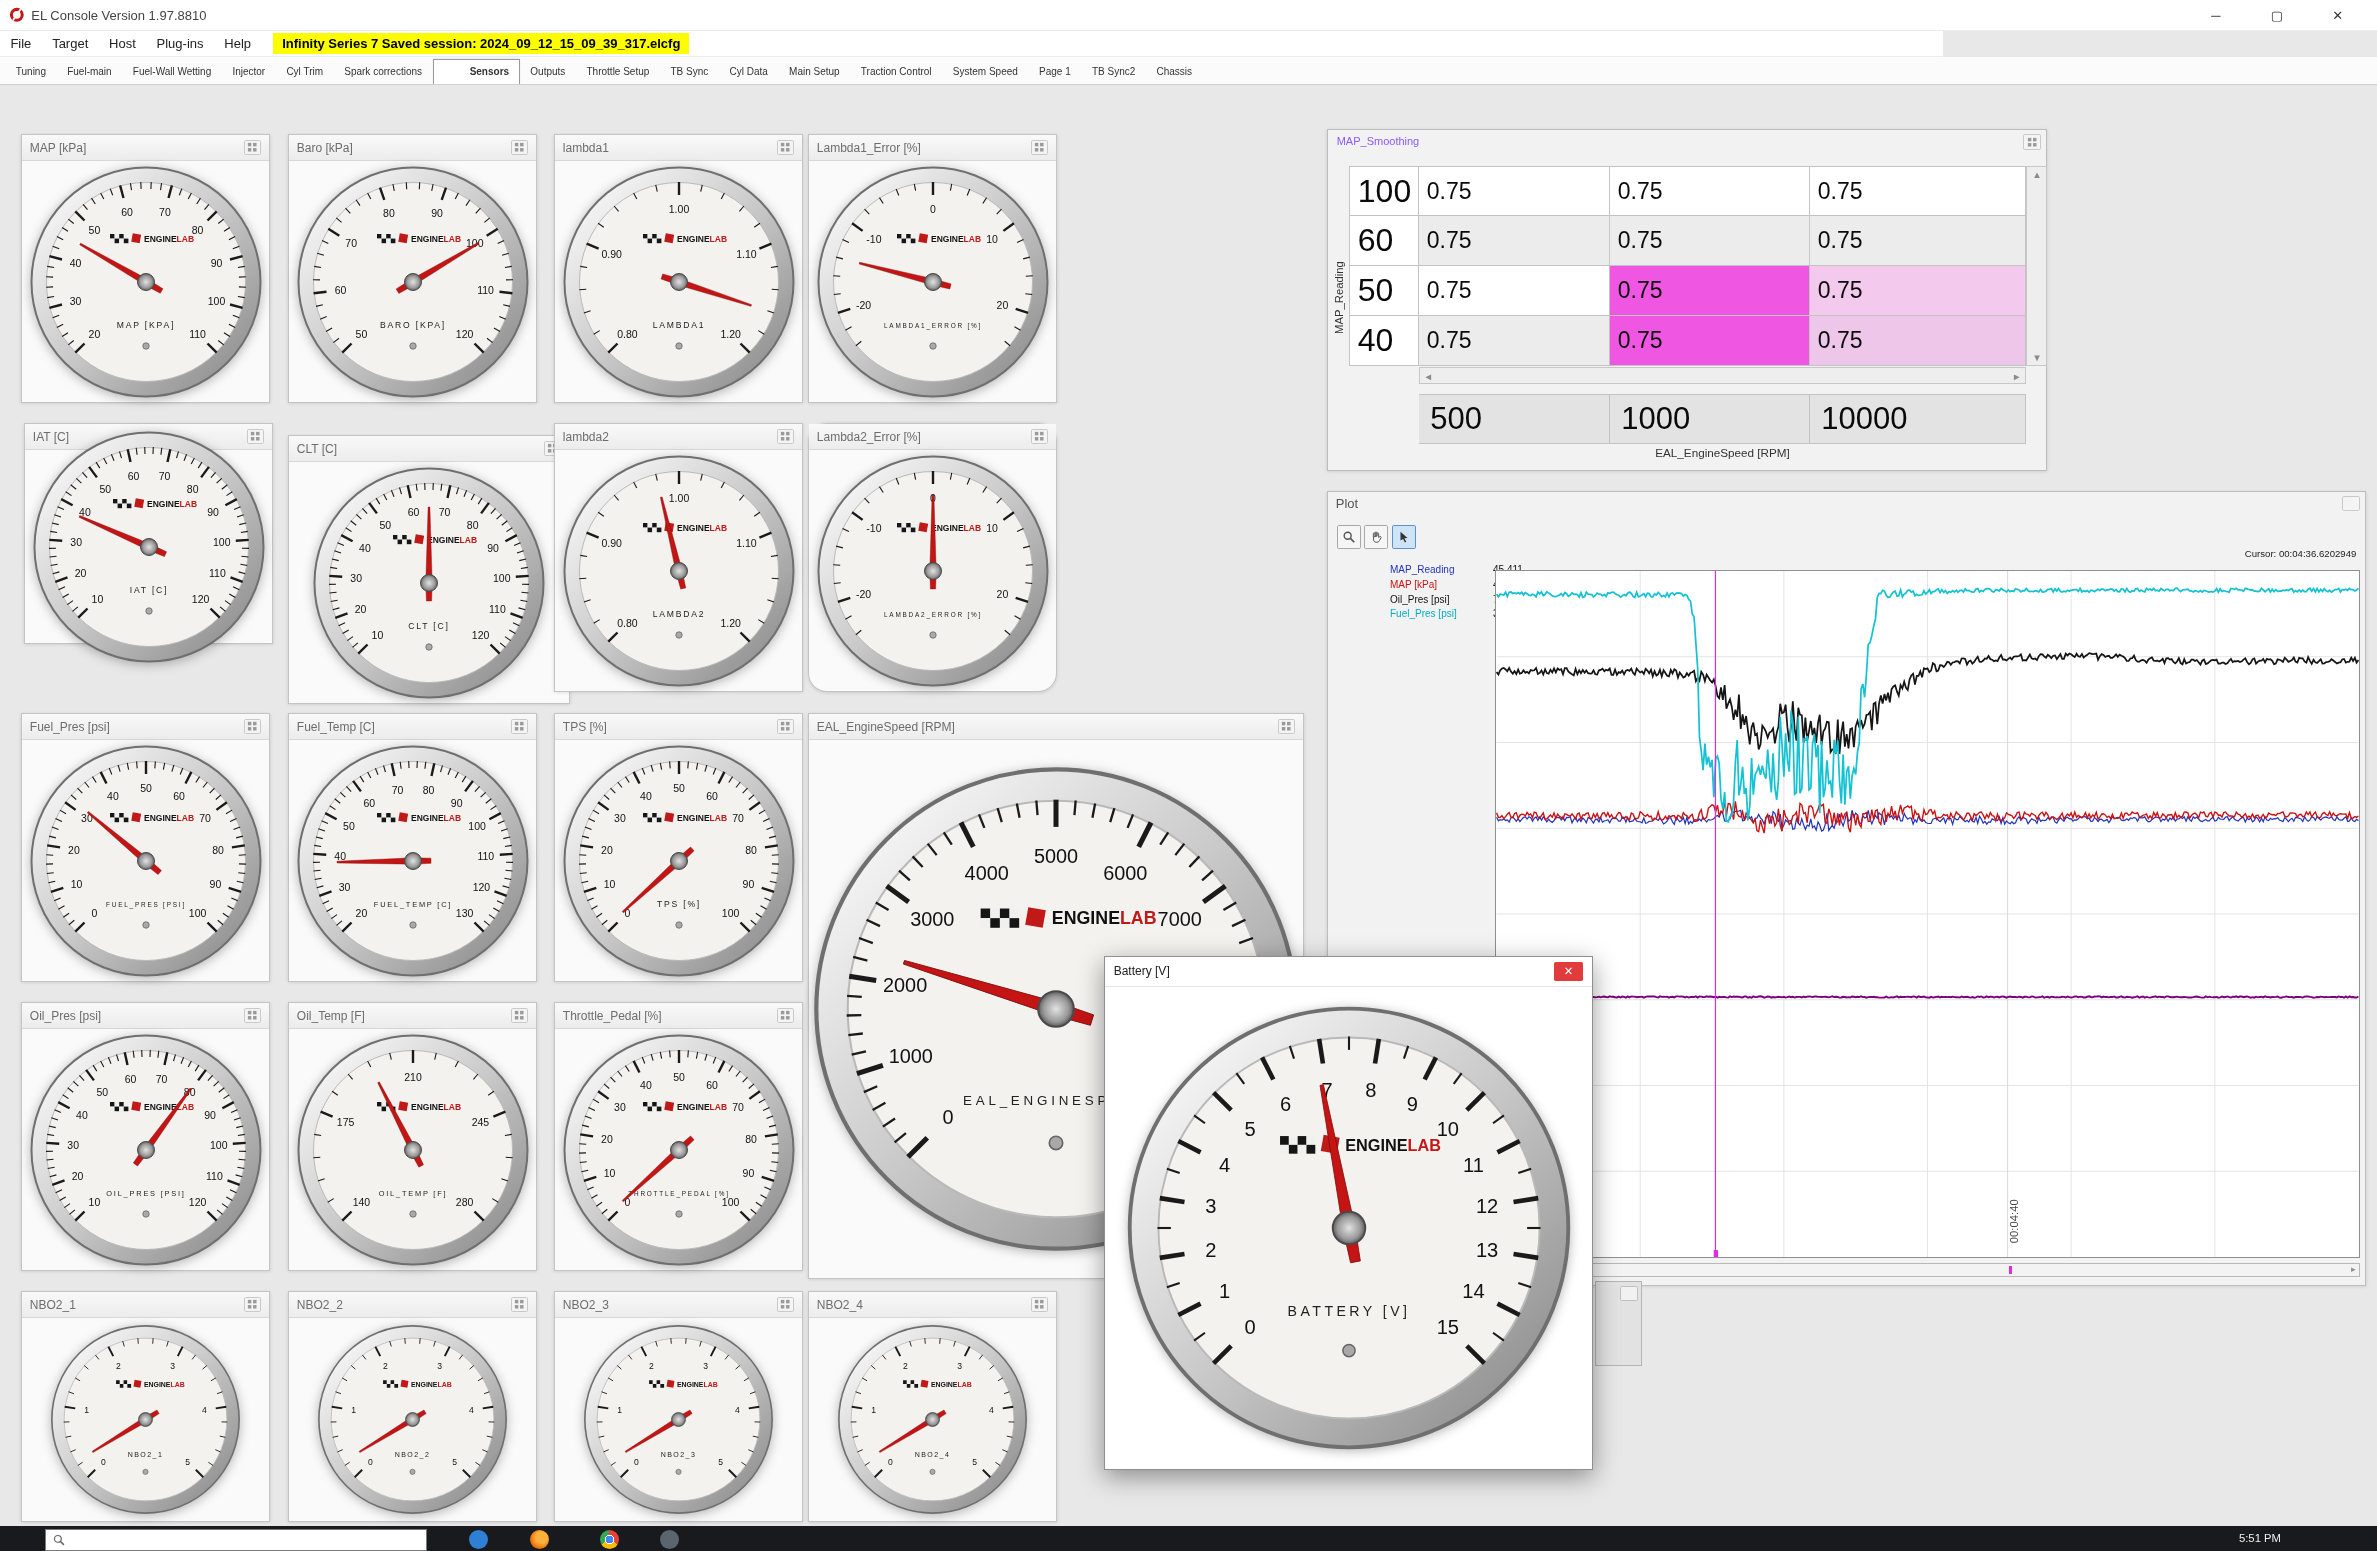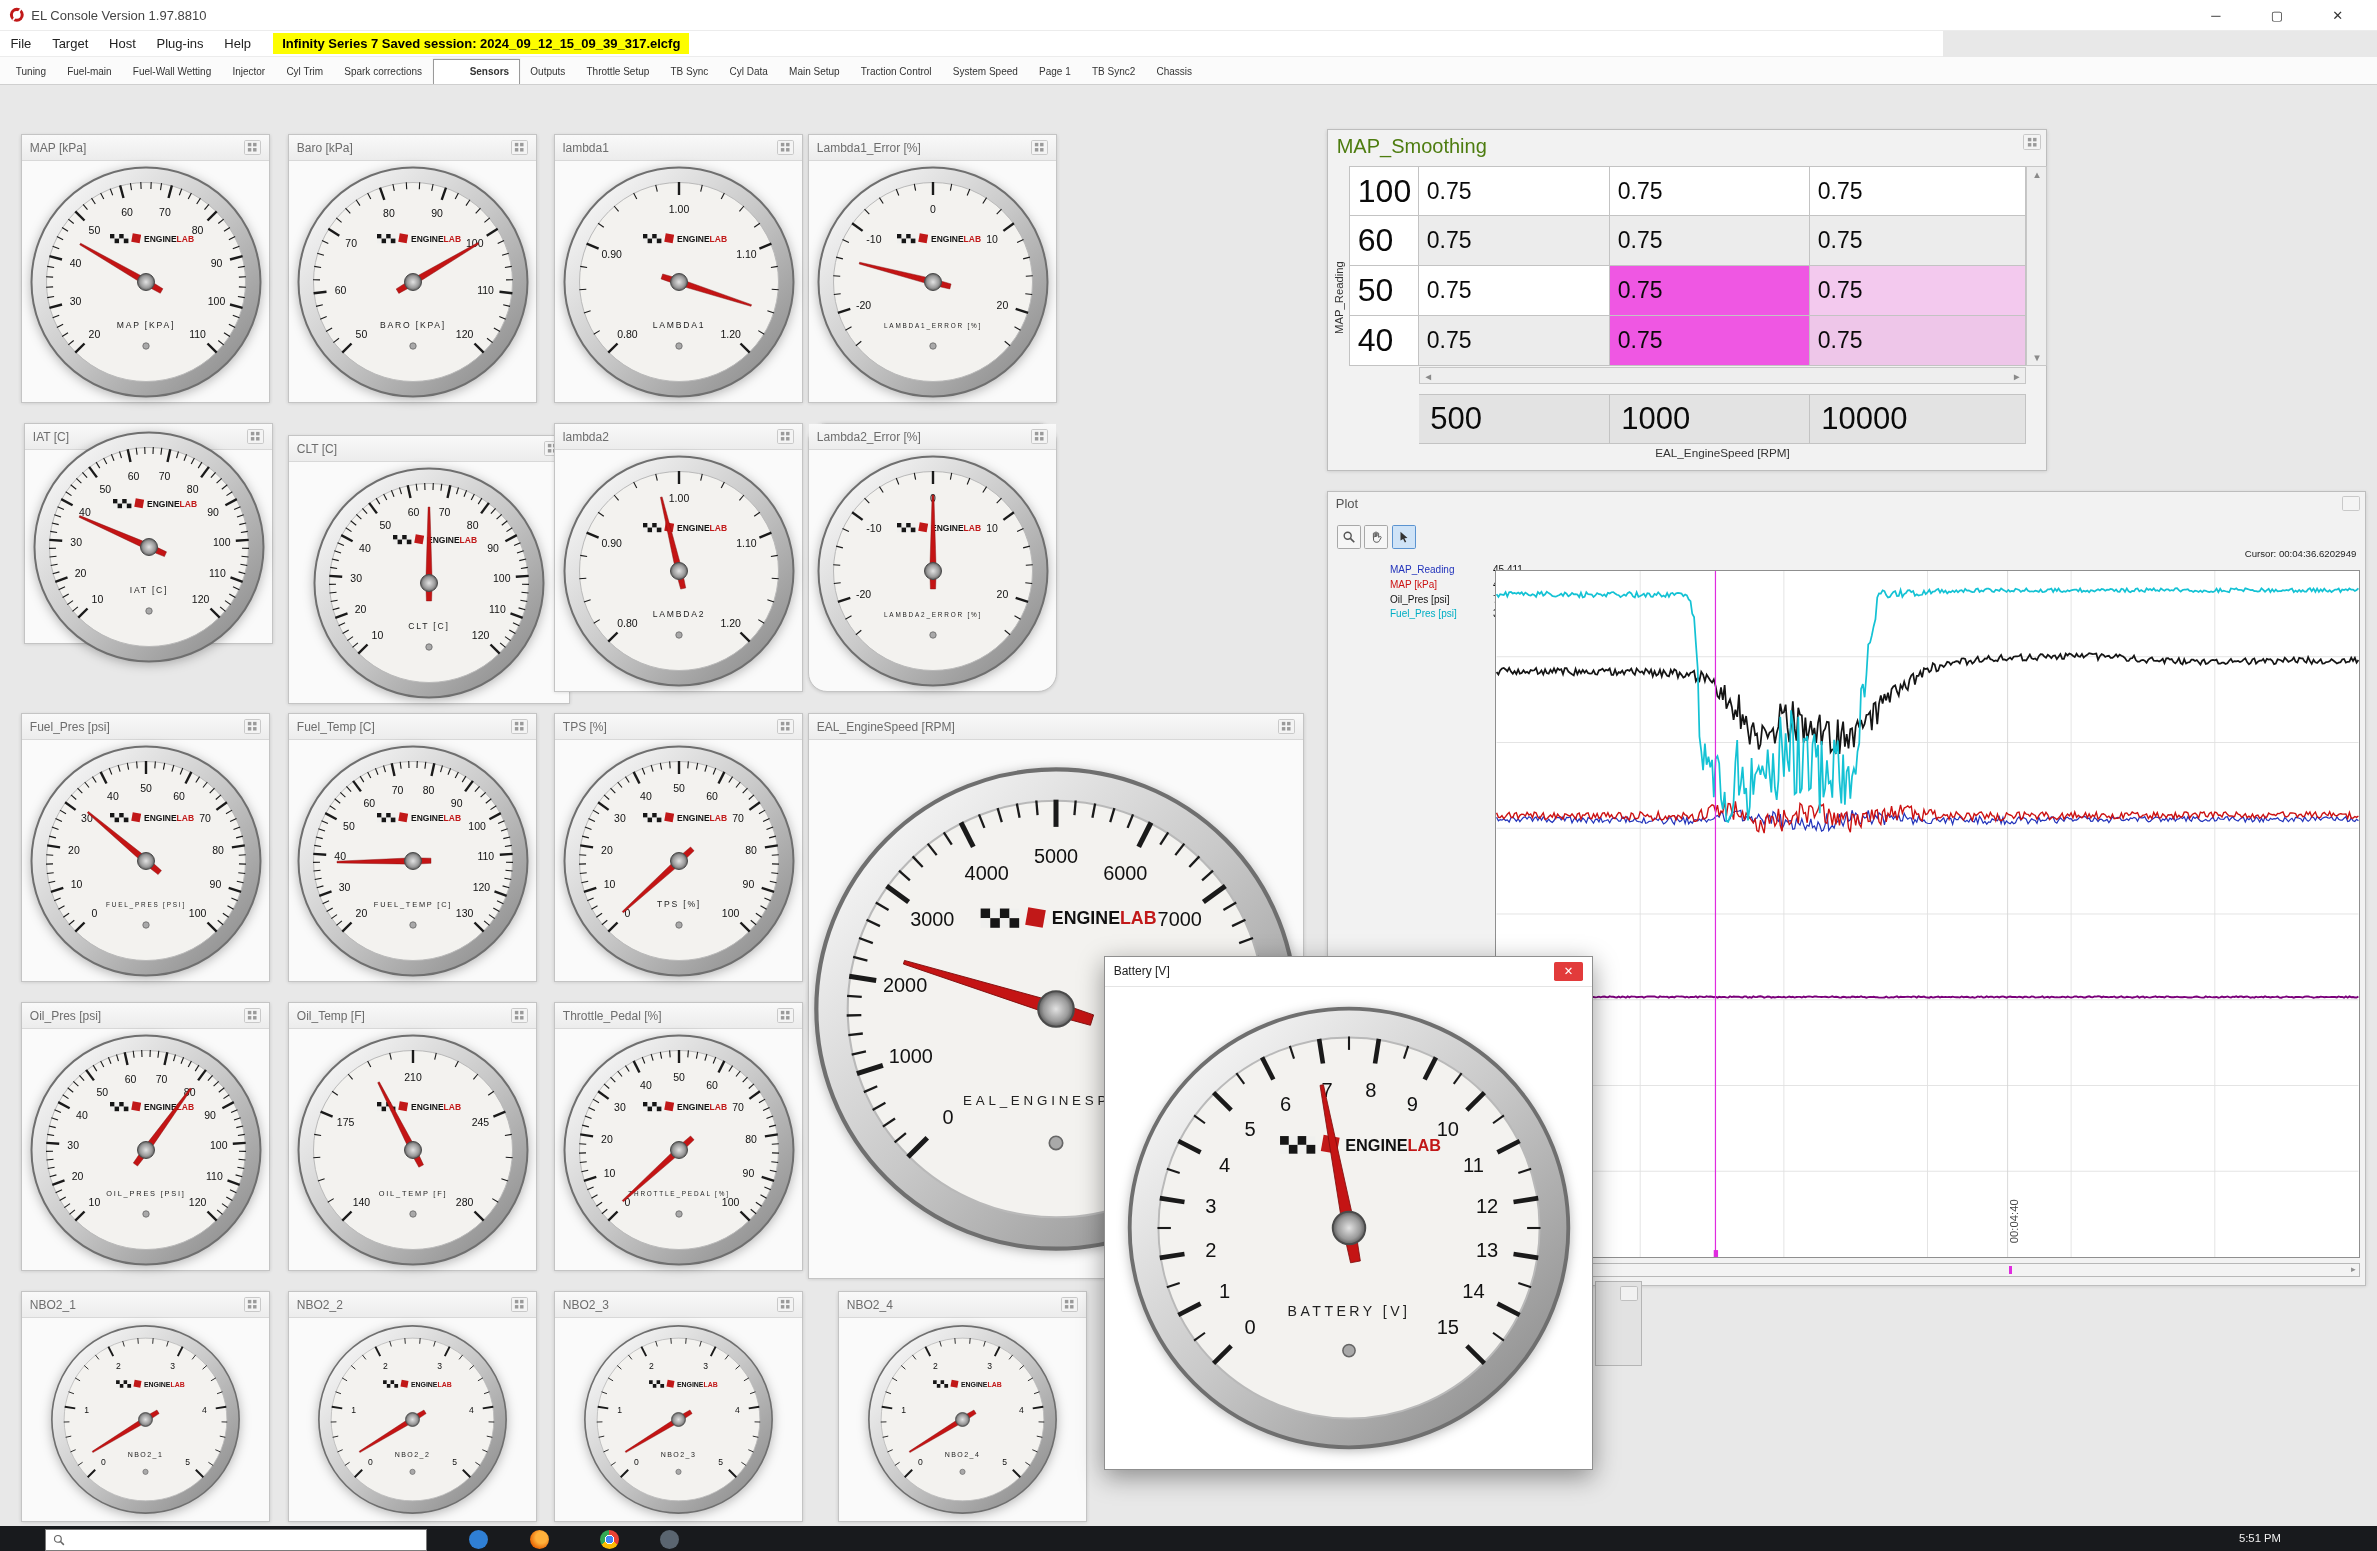--- a/index.html
+++ b/index.html
@@ -20,21 +20,21 @@
 
   
   .gpanel { position:absolute; background:#fafafa; border:0.9px solid #c4c4c4; box-shadow:0 0.9px 3.5px rgba(0,0,0,.14); }
   .gphead { height:26px; background:linear-gradient(#f9f9f9,#ececec); border-bottom:0.9px solid #d8d8d8; display:flex; align-items:center; padding:0 7.8px; }
   .gptitle { font-size:12px; color:#6d6d6d; white-space:nowrap; overflow:hidden; }
   .gpbtn { margin-left:auto; width:17.4px; height:15.6px; border:0.9px solid #c9c9c9; background:#f4f4f4; border-radius:1.7px; display:flex; align-items:center; justify-content:center; }
   .gpbody { position:absolute; left:0; right:0; top:26px; bottom:0; display:flex; align-items:center; justify-content:center; }
 
   
   #map-smoothing { position:absolute; left:1327px; top:129px; width:720px; height:342px; background:#f2f2f2; border:0.9px solid #bdbdbd; box-shadow:0 0.9px 3.5px rgba(0,0,0,.15); }
-  .ms-title { position:absolute; left:8.7px; top:5.2px; font-size:20px; color:#4d7c0f; }
+  .ms-title { position:absolute; left:8.7px; top:5.2px; font-size:11px; color:#8b5cf6; }
   .ms-btn { position:absolute; right:5.2px; top:4.3px; width:17.4px; height:15.6px; border:0.9px solid #c9c9c9; background:#f4f4f4; border-radius:1.7px; display:flex; align-items:center; justify-content:center;}
   .ms-cell { position:absolute; border-right:0.9px solid #c3c3c3; border-bottom:0.9px solid #c3c3c3; font-size:23px; color:#0a0a0a; display:flex; align-items:center; padding-left:7.8px; background:#fff; overflow:hidden; }
   .ms-rowhead { font-size:32px; }
   .ms-colhead { background:#e3e3e3; font-size:31px; }
   .ms-vlabel { position:absolute; left:-24px; top:163px; width:70px; text-align:center; font-size:11.3px; color:#333; transform:rotate(-90deg); }
   .ms-axis { position:absolute; left:91px; top:316px; width:607px; text-align:center; font-size:11.7px; color:#333; }
   .ms-scroll { position:absolute; background:#eeeeee; border:0.9px solid #c7c7c7; color:#8a8a8a; font-size:9.6px; }
 
   
   #plot-panel { position:absolute; left:1327px; top:491px; width:1039px; height:795px; background:#f2f2f2; border:0.9px solid #bdbdbd; box-shadow:0 0.9px 3.5px rgba(0,0,0,.15); }
@@ -1930,21 +1930,21 @@
           </g>
           <text x="0" y="46" font-size="8.6" letter-spacing="1.8" text-anchor="middle" fill="#222" font-family="Liberation Sans, sans-serif">NBO2_3</text>
           <circle cx="0" cy="64" r="3.2" fill="#a9a9a9" stroke="#666" stroke-width="0.8"></circle>
           <g transform="rotate(-211.50)">
             <polygon points="-18,2.6 0,3.2 76,0.9 76,-0.9 0,-3.2 -18,-2.6" fill="#c41414" stroke="#7e0d0d" stroke-width="0.4"></polygon>
           </g>
           <circle r="8.5" fill="url(#hgg17)" stroke="#4a4a4a" stroke-width="1"></circle>
         </svg>
       </div>
     </div>
-    <div class="gpanel" style="left: 808px; top: 1291px; width: 249px; height: 231px; margin-left: 30px;">
+    <div class="gpanel" style="left: 808px; top: 1291px; width: 249px; height: 231px;">
       <div class="gphead">
         <span class="gptitle">NBO2_4</span>
         <span class="gpbtn">
           <svg width="10.4" height="10.4" viewBox="0 0 12 12">
             <rect x="1" y="1" width="4" height="4" fill="#9a9a9a"></rect>
             <rect x="7" y="1" width="4" height="4" fill="#9a9a9a"></rect>
             <rect x="1" y="7" width="4" height="4" fill="#9a9a9a"></rect>
             <rect x="7" y="7" width="4" height="4" fill="#9a9a9a"></rect>
           </svg>
         </span>

